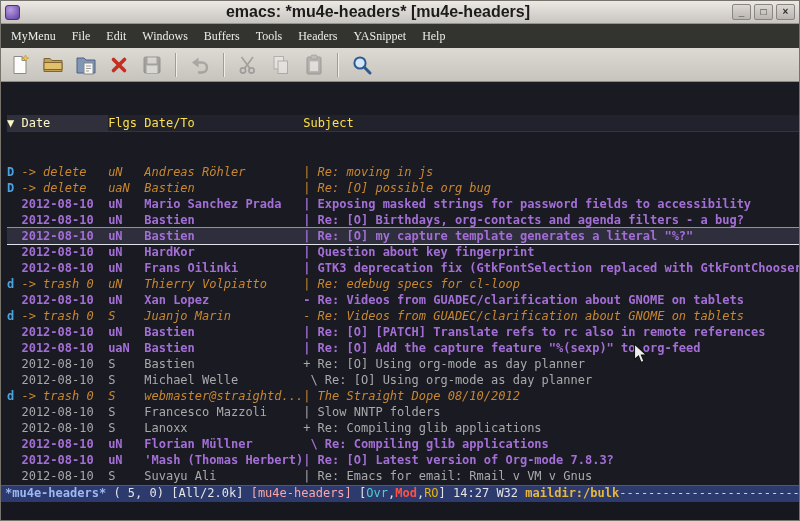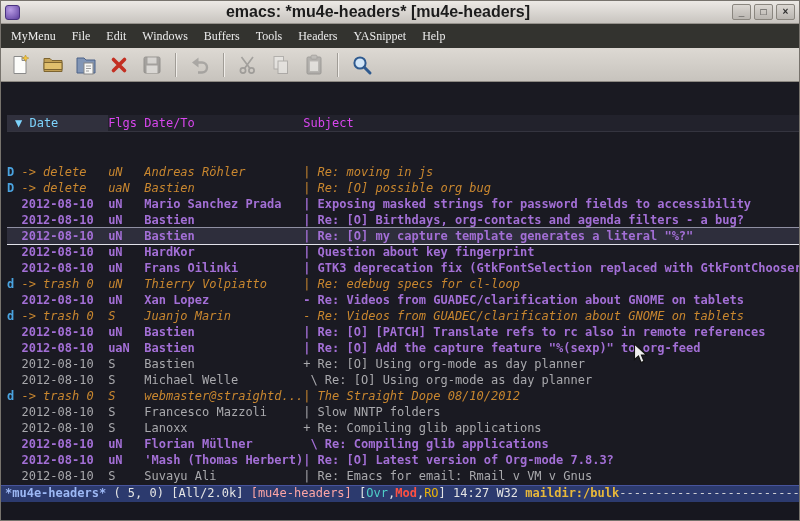--- a/index.html
+++ b/index.html
@@ -29,22 +29,22 @@
   .hrow{display:flex;height:16px;white-space:pre;}
   .c{flex:0 0 auto;overflow:hidden;}
   .c.mark{width:2ch;}
   .c.date{width:12ch;}
   .c.flags{width:5ch;}
   .c.from{width:22ch;}
   .c.subj{flex:1 1 auto;}
   .c.dhead{width:14ch;}
 
   .header-line{height:17px;background:#22222c;border-bottom:1px solid #34343f;}
-  .hl-col{color:#d946ef;}
-  .hl-sort{color:#7dd3fc;background:#30303d;padding-left:8px;}
+  .hl-col{color:#fde047;}
+  .hl-sort{color:#fef9c3;background:#30303d;}
 
   .r-unread .c{color:#a36fd6;font-weight:bold;}
   .r-read .c{color:#a9a9ad;}
   .r-marked .c{color:#c9872f;font-style:italic;}
   .r-marked .c.mark{color:#4aa3e0;font-style:normal;font-weight:bold;}
   .hrow.current{background:#2e2e3c;box-shadow:0 1px 0 #e2e2ea,0 -1px 0 #8f8fa2;}
 
   
   .modeline{flex:0 0 17px;background:#2c3a6e;border-top:1px solid #47549c;color:#e4e4e4;font-family:"DejaVu Sans Mono",monospace;font-size:12px;line-height:15px;white-space:pre;overflow:hidden;padding-left:4px;}
   .ml-buffer{color:#9db8f5;font-weight:bold;}

